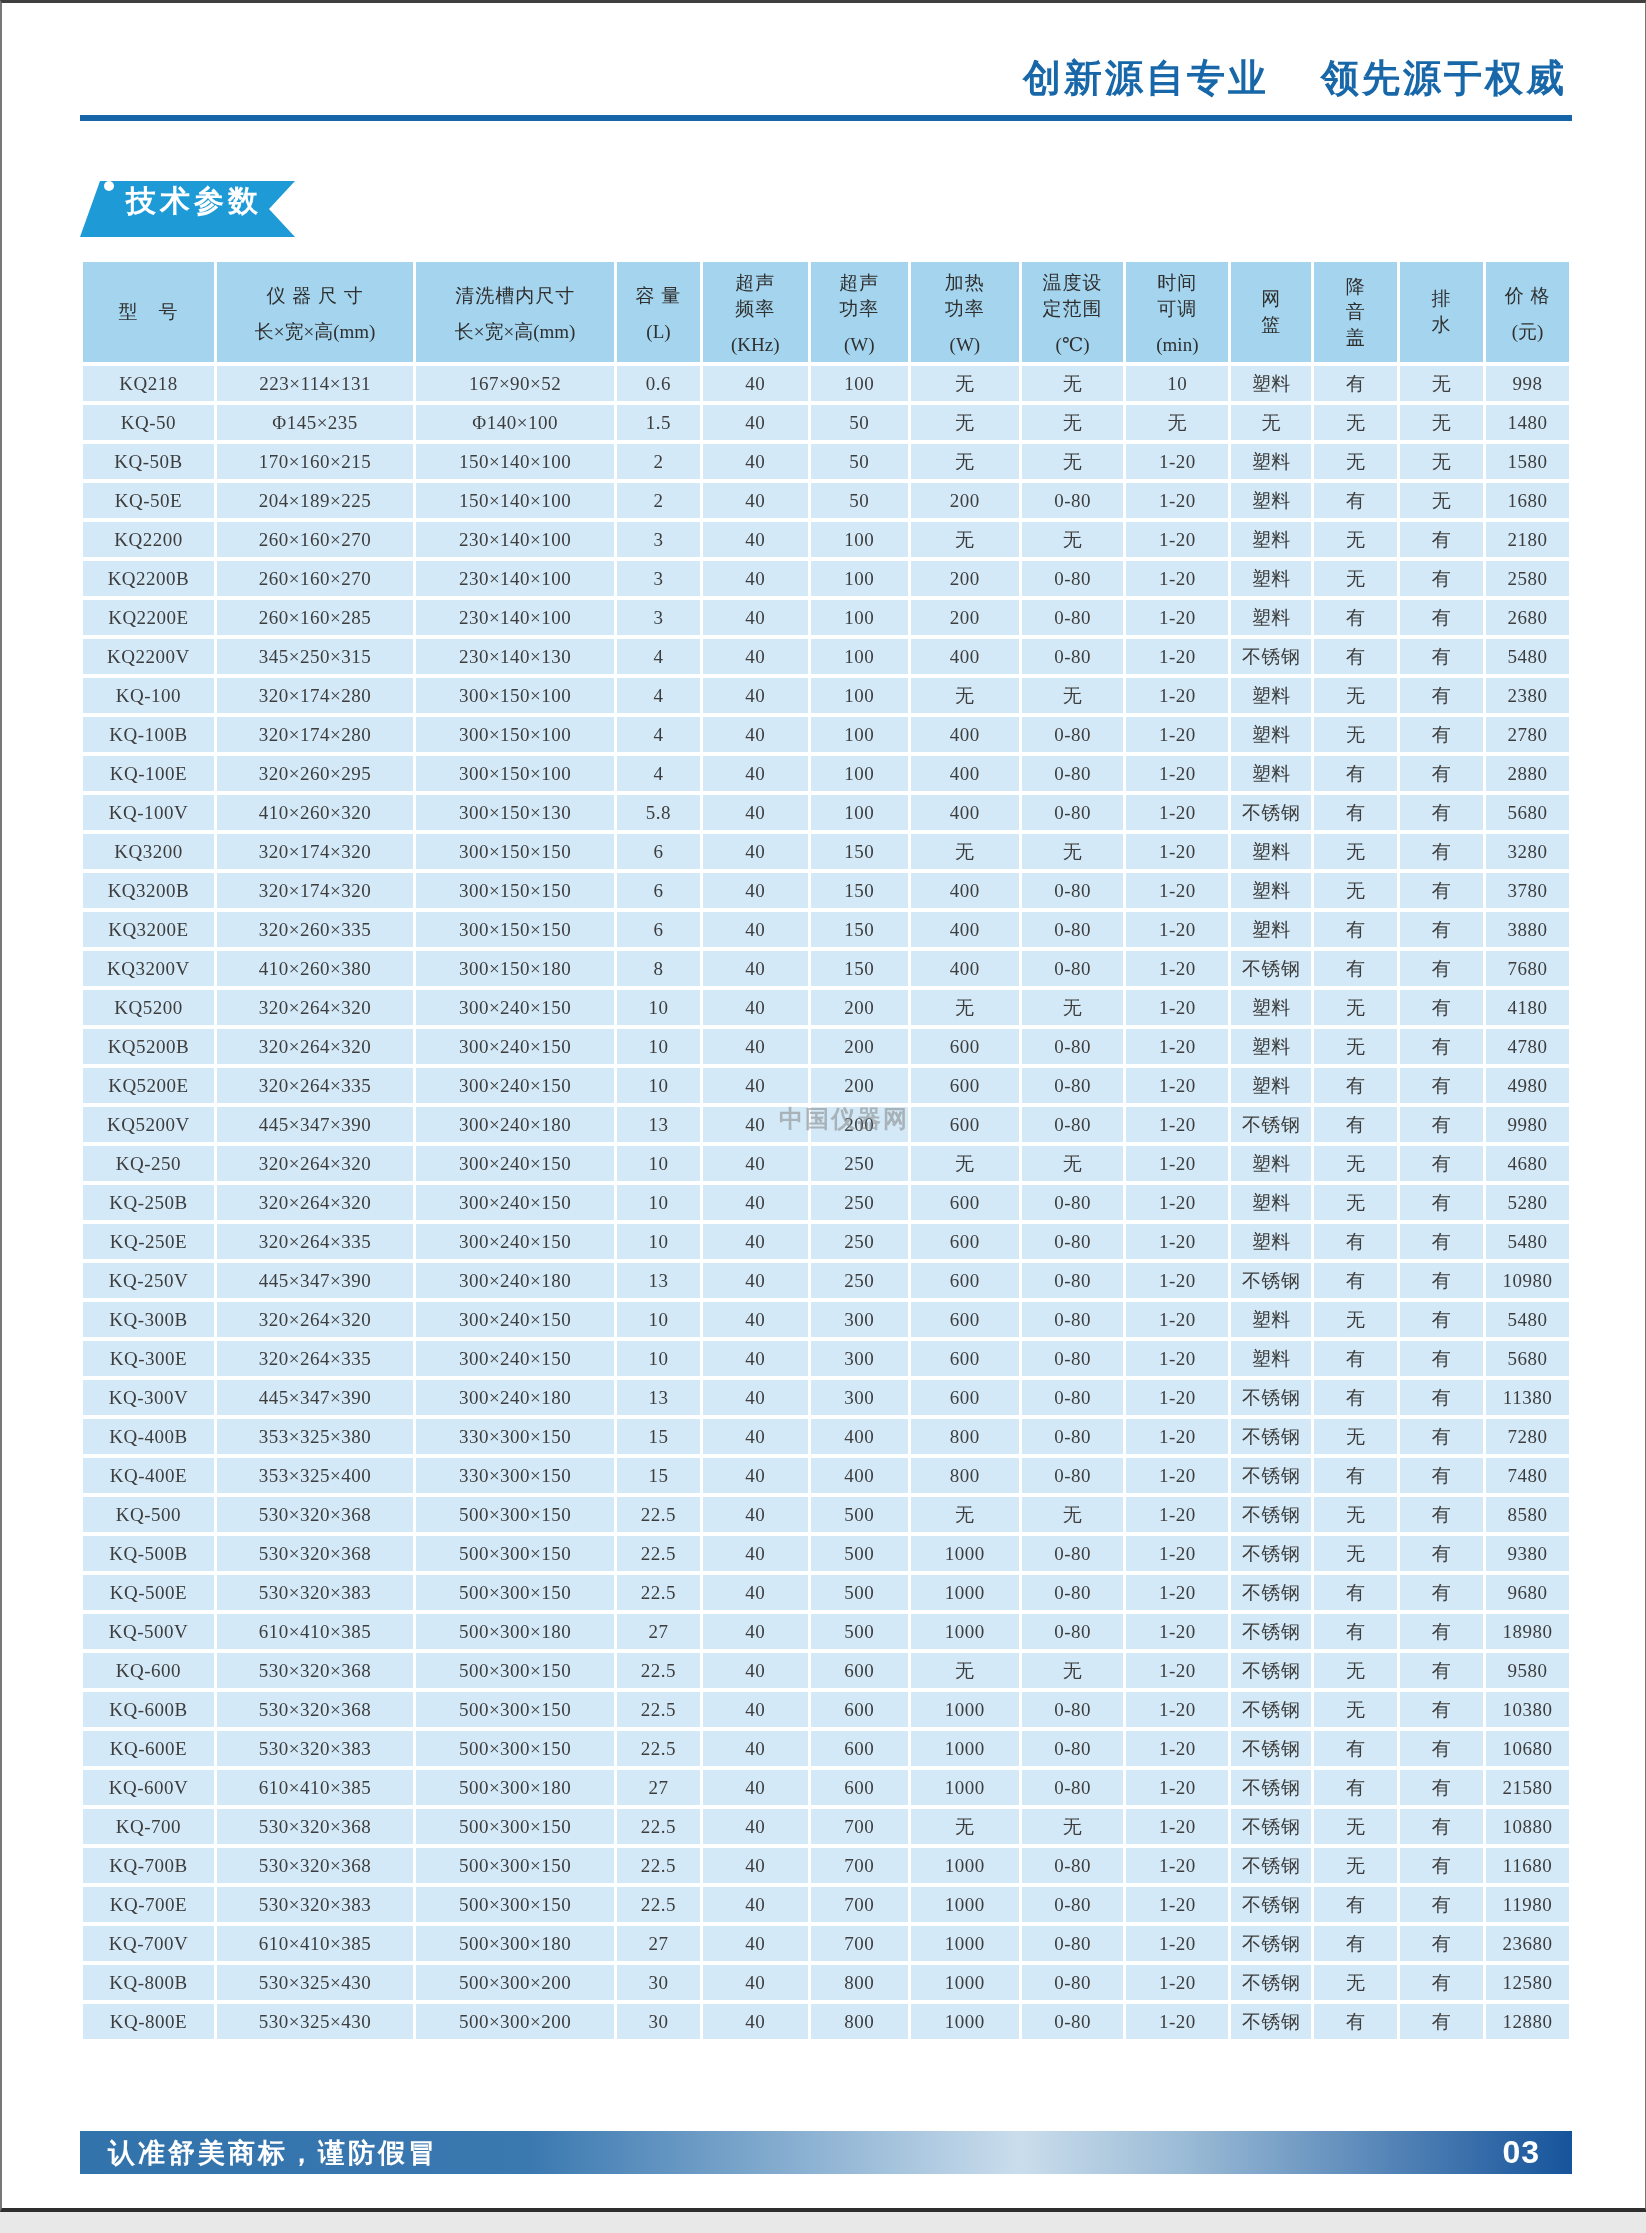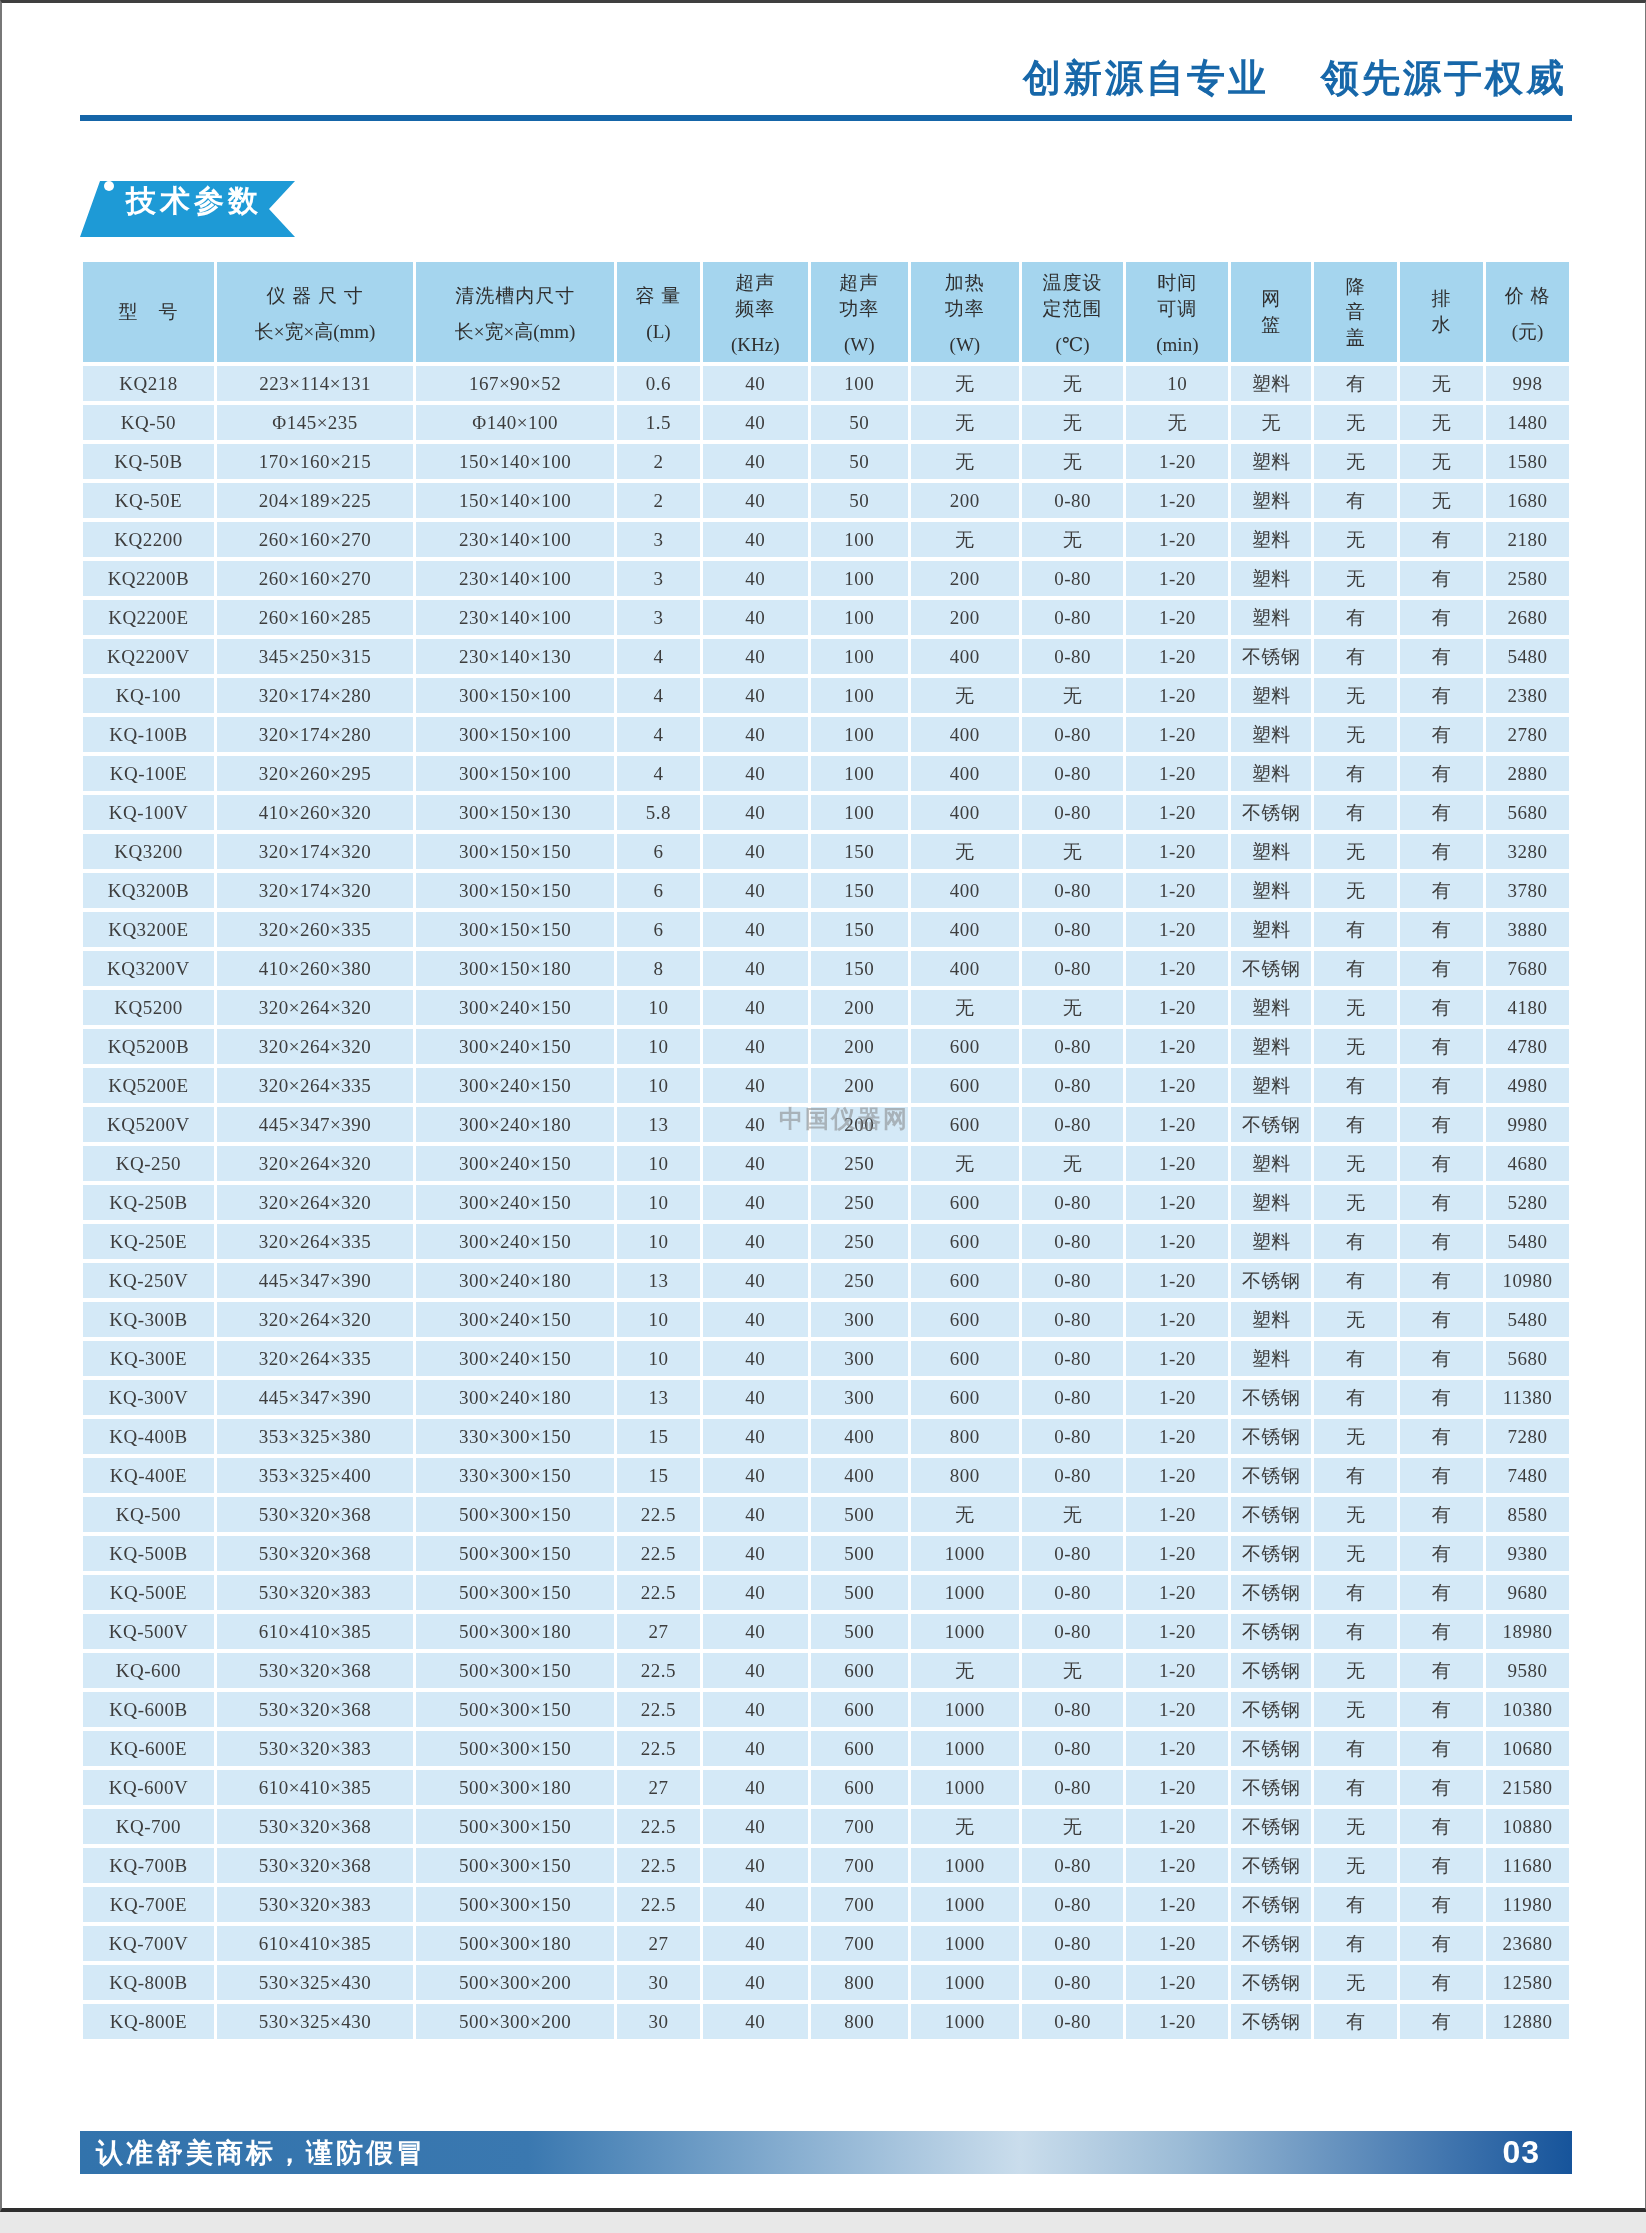--- a/index.html
+++ b/index.html
@@ -74,21 +74,21 @@
   }
   
   .footer{
     position:absolute;top:2128px;left:78px;width:1492px;height:43px;
     background:linear-gradient(90deg,#33710? 0%);
     background:linear-gradient(90deg,#3273AC 0%,#3A78B0 30%,#CADDEC 63%,#9BBBD6 74%,#16549B 100%);
     display:flex;align-items:center;justify-content:space-between;
     color:#ffffff;
   }
   .footer .notice{
-    font-size:27px;font-weight:bold;letter-spacing:3px;margin-left:16px;
+    font-size:27px;font-weight:bold;letter-spacing:3px;margin-left:28px;
     white-space:nowrap;
   }
   .footer .pagenum{
     font-size:32px;font-weight:bold;margin-right:32px;letter-spacing:1px;
   }
 </style>
 </head>
 <body>
 
 <div class="page">

